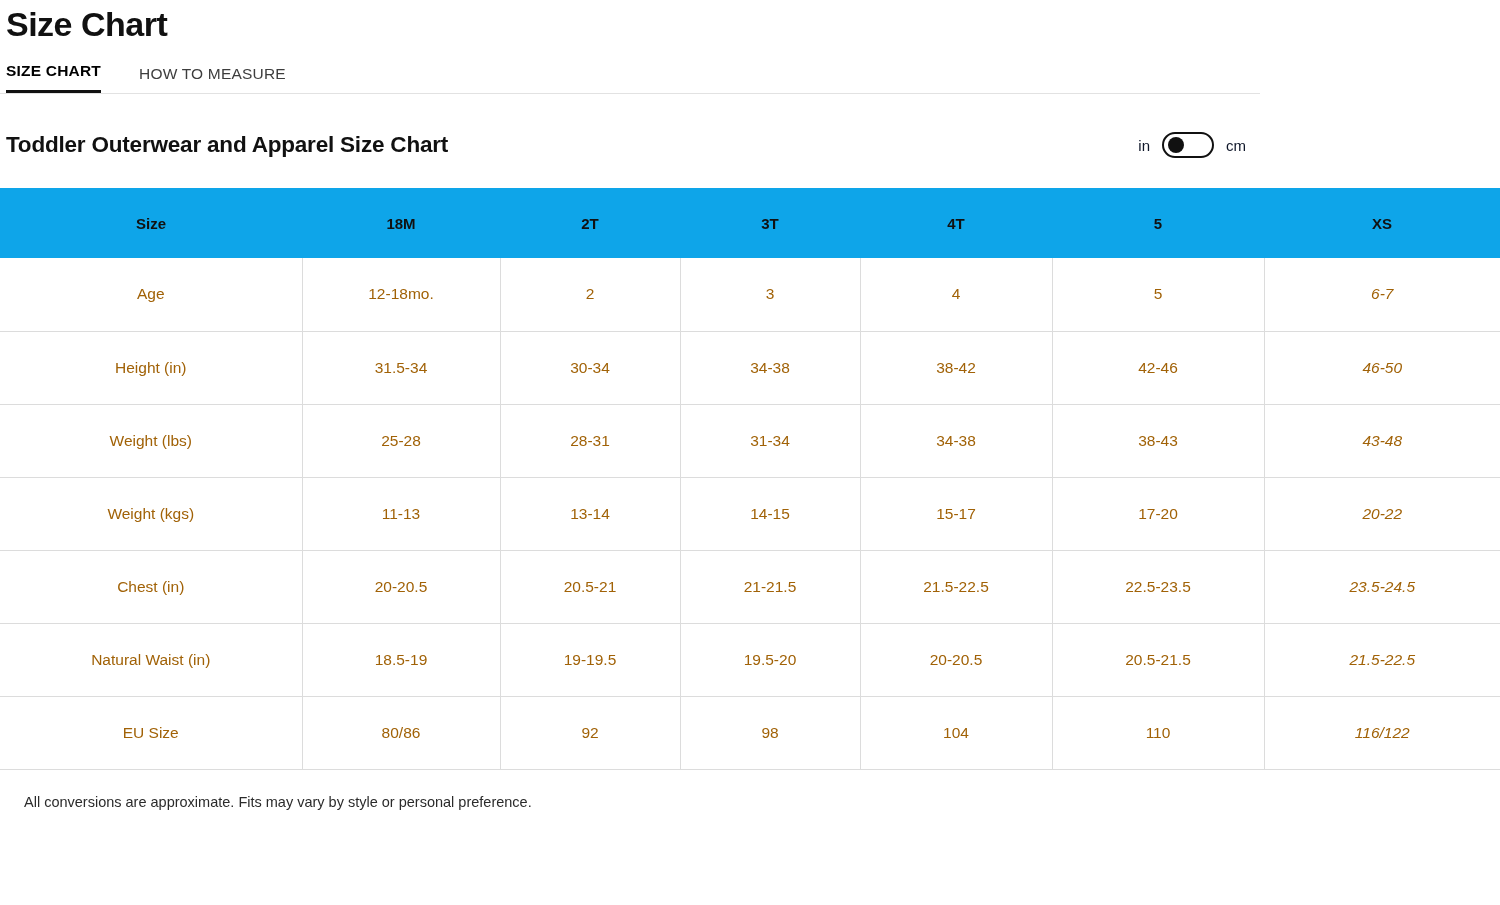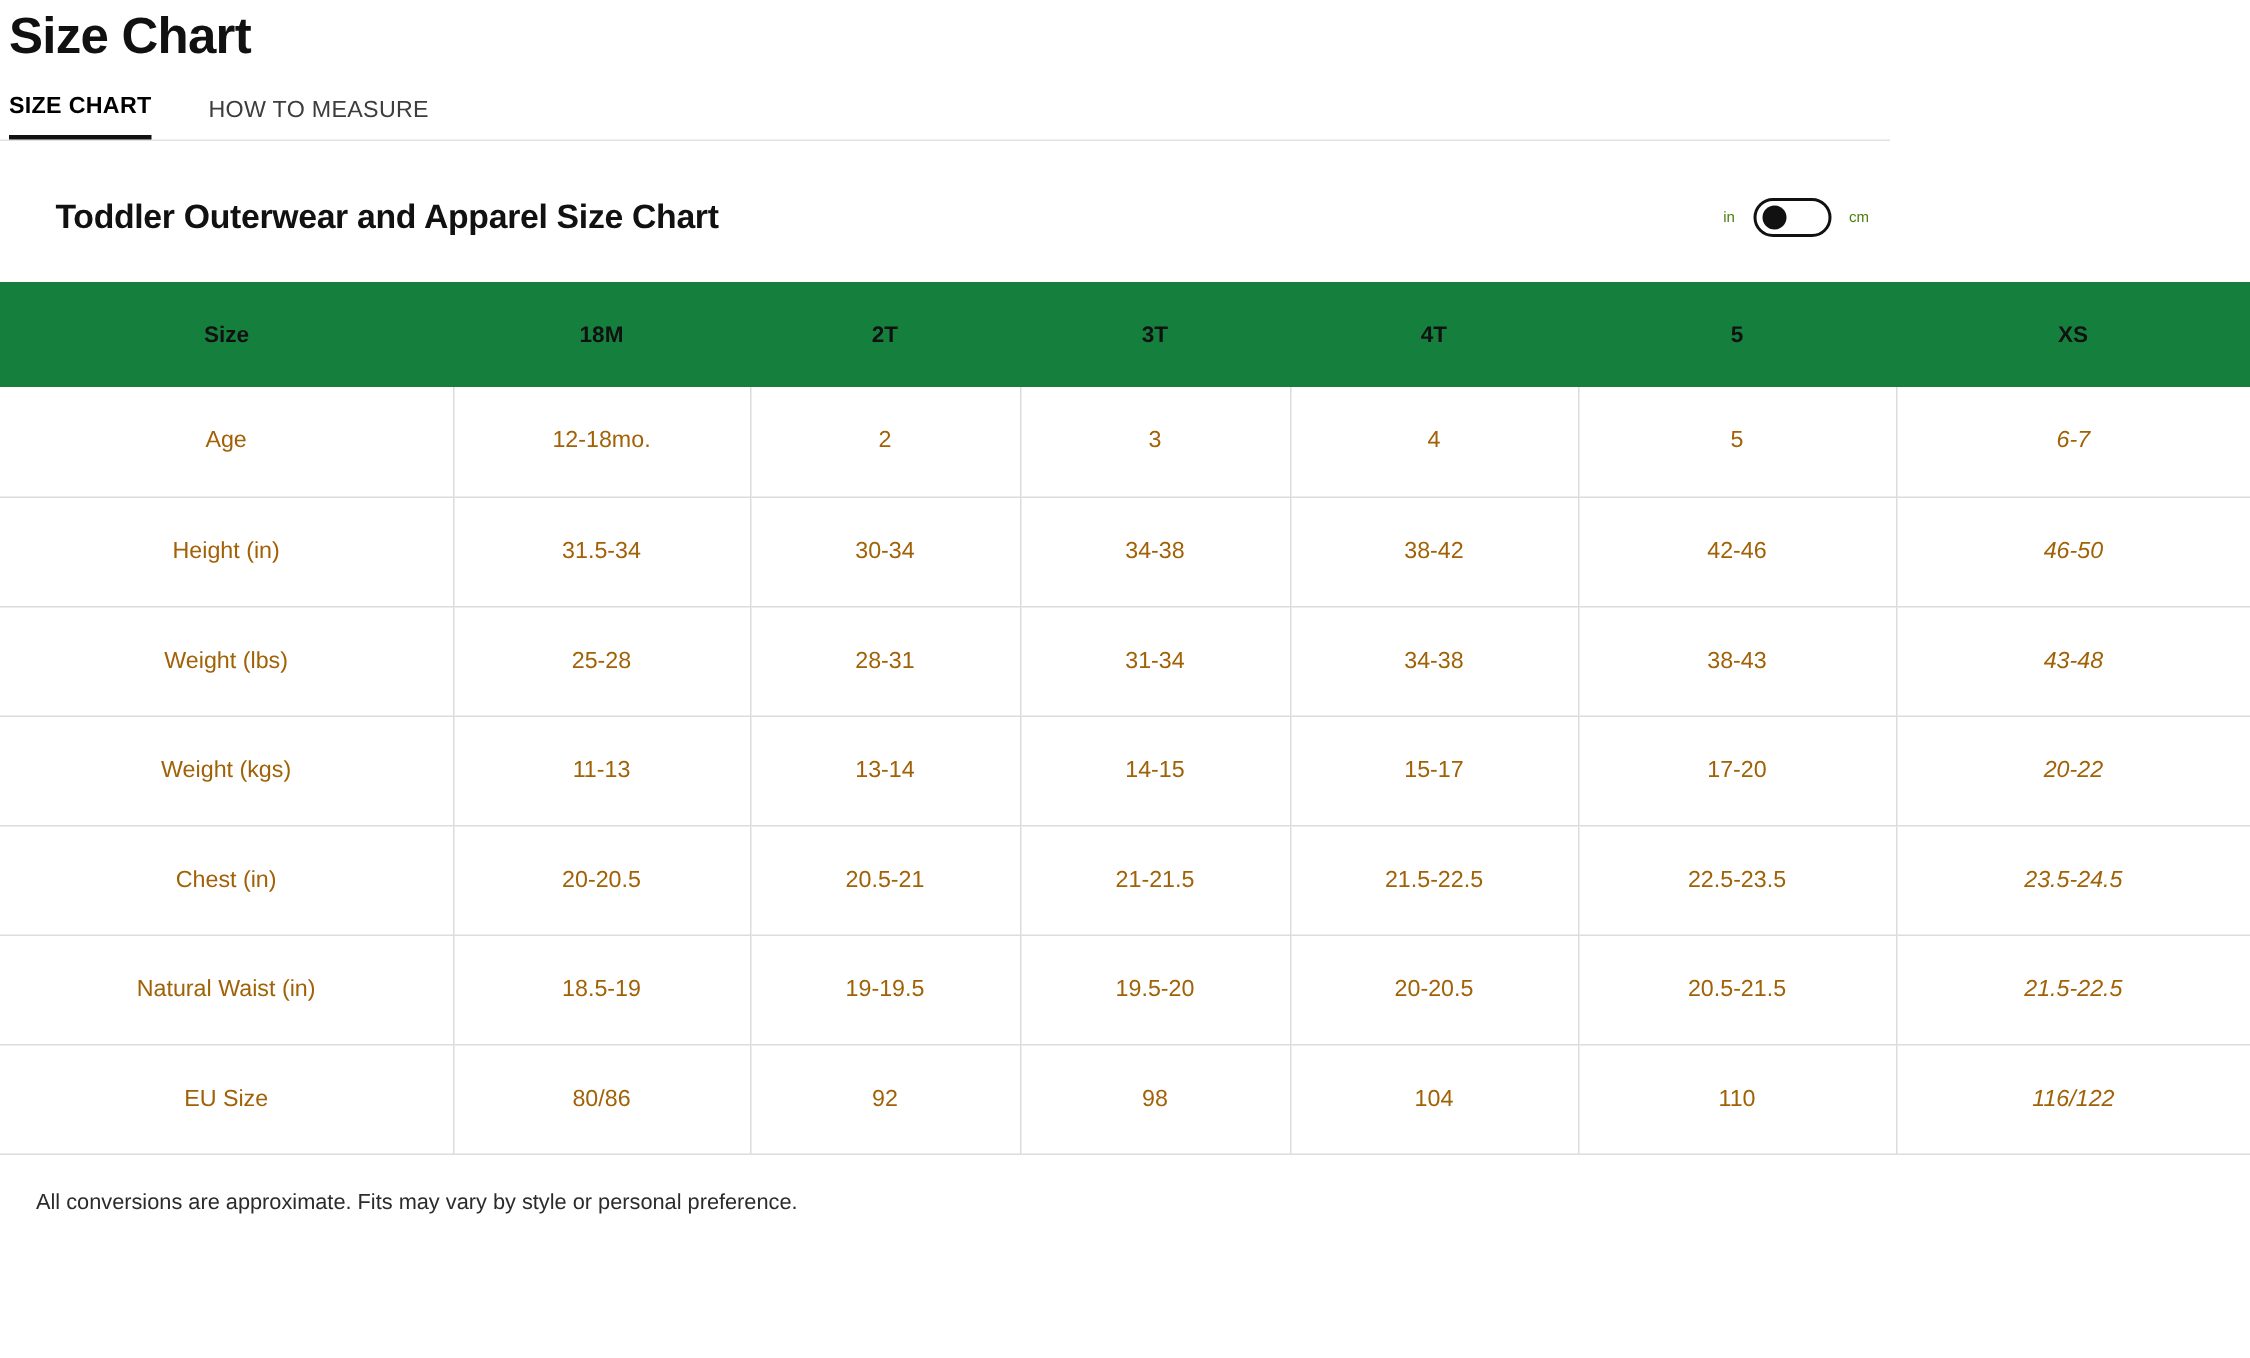--- a/index.html
+++ b/index.html
@@ -57,37 +57,36 @@
     background: #e2e2e2;
     width: 100%;
   }
 
   
   .section-head {
     display: flex;
     align-items: center;
     justify-content: space-between;
     padding: 38px 10px 0 6px;
-    margin-left: 31px;
   }
   .section-title {
     font-size: 22.5px;
     font-weight: bold;
     letter-spacing: -0.2px;
     margin: 0;
   }
   .unit-toggle {
     display: flex;
     align-items: center;
     gap: 12px;
     padding-right: 4px;
   }
   .unit-label {
-    font-size: 10px;
-    color: #4d7c0f;
+    font-size: 15px;
+    color: #0f172a;
   }
   .switch {
     width: 52px;
     height: 26px;
     border-radius: 13px;
     background: #ffffff;
     border: 2px solid #111111;
     position: relative;
     cursor: pointer;
   }
@@ -105,21 +104,21 @@
   .table-wrap {
     margin-top: 30px;
     padding: 0;
   }
   table {
     border-collapse: collapse;
     width: 1500px;
     table-layout: fixed;
   }
   thead th {
-    background: #15803d;
+    background: #0ea5e9;
     font-size: 15px;
     font-weight: bold;
     height: 70px;
     color: #111;
     text-align: center;
     border: none;
   }
   tbody td {
     height: 73px;
     text-align: center;

